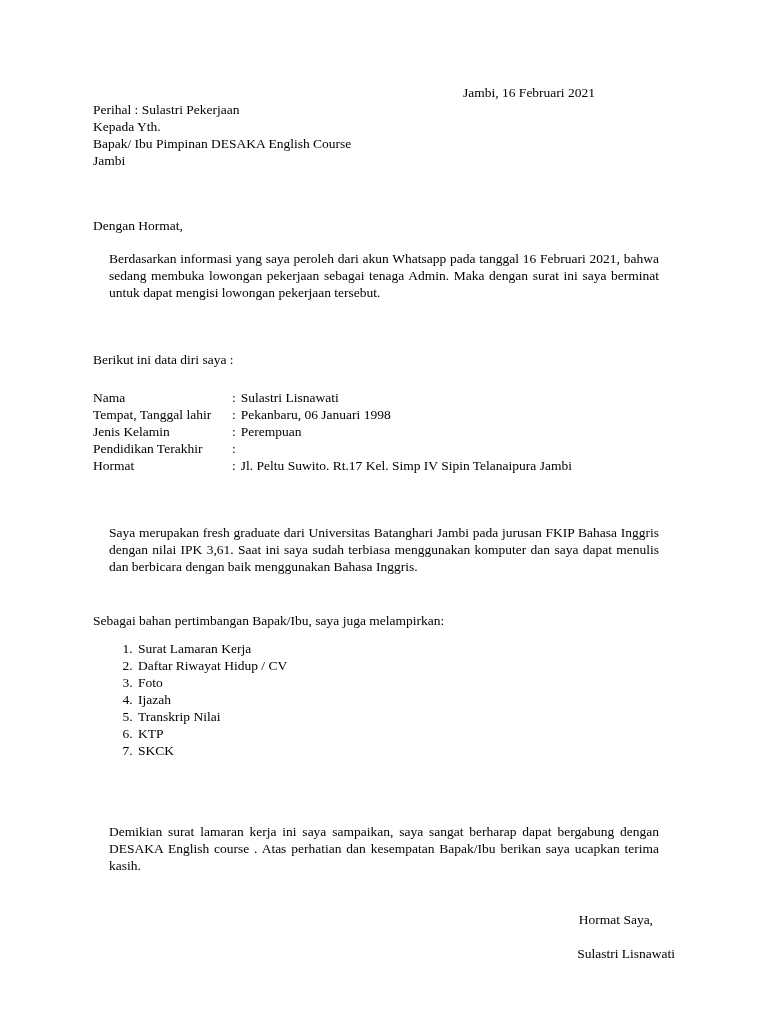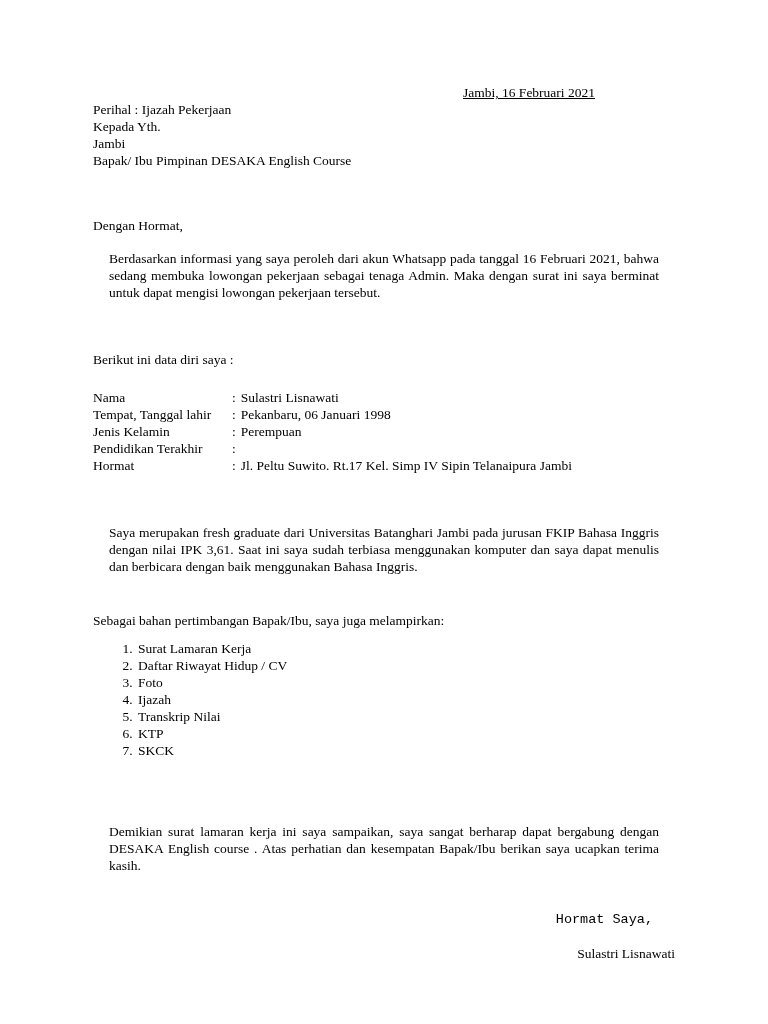--- a/index.html
+++ b/index.html
@@ -15,21 +15,20 @@
     padding: 84px 93px 40px 93px;
     background: #ffffff;
     color: #000000;
     font-family: "Liberation Serif", serif;
     font-size: 13.5px;
     line-height: 17px;
   }
   .dateline {
     padding-left: 370px;
     white-space: nowrap;
-    text-decoration: underline;
   }
   .block { margin: 0; }
   .para {
     text-align: justify;
     margin: 16px;
   }
   .gap-lg { height: 48px; }
   .gap-md { height: 34px; }
   .gap-sm { height: 21px; }
   .gap-xs { height: 11px; }
@@ -53,39 +52,38 @@
     padding-left: 43px;
   }
   ol.attachments li {
     padding-left: 2px;
   }
   .signature-block {
     text-align: right;
   }
   .signoff {
     padding-right: 22px;
-    font-family: Liberation Mono, monospace;
   }
   .signature-name {
     margin-top: 17px;
   }
 </style>
 </head>
 <body>
 
 <div class="page">
 
   <div class="dateline block">Jambi, 16 Februari 2021</div>
 
-  <div class="block">Perihal : Ijazah Pekerjaan</div>
+  <div class="block">Perihal : Sulastri Pekerjaan</div>
 
   <div class="block">
     <div>Kepada Yth.</div>
+    <div>Bapak/ Ibu Pimpinan DESAKA English Course</div>
     <div>Jambi</div>
-    <div>Bapak/ Ibu Pimpinan DESAKA English Course</div>
   </div>
 
   <div class="gap-lg"></div>
 
   <div class="block">Dengan Hormat,</div>
 
   <p class="para">Berdasarkan informasi yang saya peroleh dari akun Whatsapp pada tanggal 16 Februari 2021, bahwa  sedang membuka lowongan pekerjaan sebagai tenaga Admin. Maka dengan surat ini saya berminat untuk dapat mengisi lowongan pekerjaan tersebut.</p>
 
   <div class="gap-md"></div>
 

